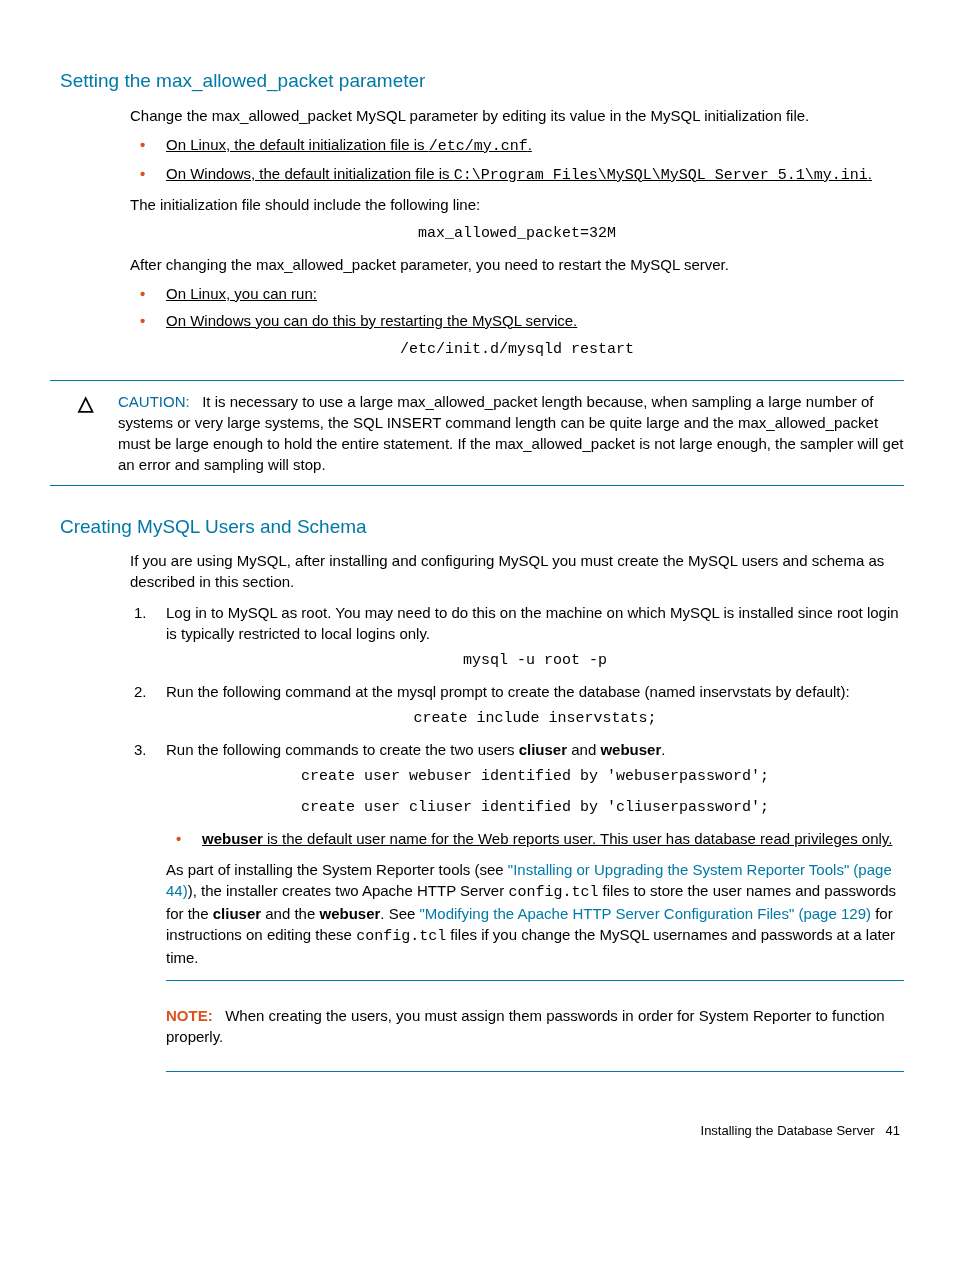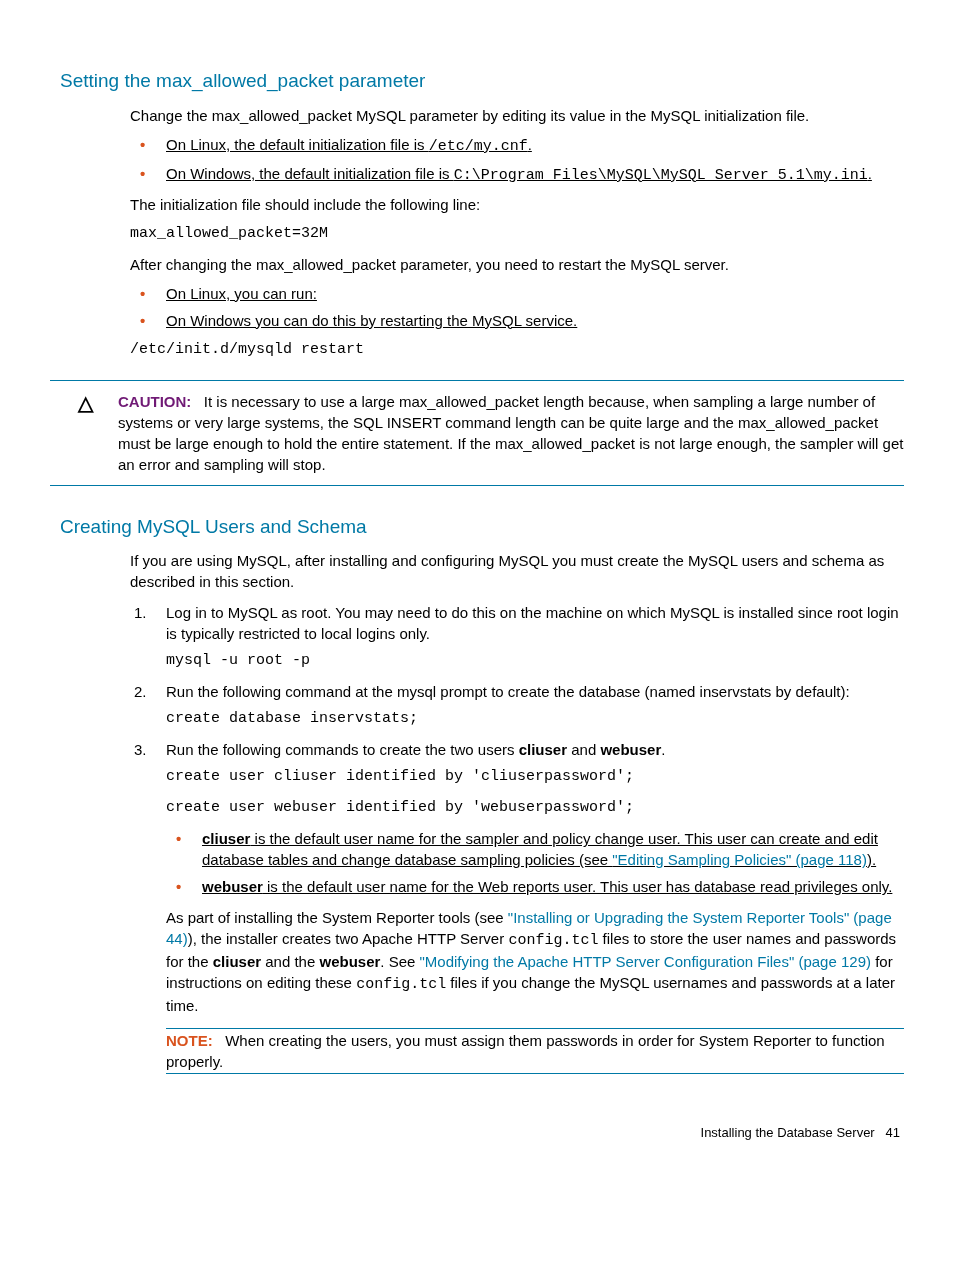--- a/index.html
+++ b/index.html
@@ -65,47 +65,48 @@
     top: 0;
   }
   .mono {
     font-family: "Courier New", monospace;
     font-size: 15px;
   }
   .code-line {
     font-family: "Courier New", monospace;
     font-size: 15px;
     margin: 6px 0 10px 0;
+    text-align: center;
   }
   .caution-box {
     border-top: 1px solid #0079a6;
     border-bottom: 1px solid #0079a6;
     margin: 20px 0 28px 0;
     padding: 10px 0;
     position: relative;
   }
   .caution-icon {
     position: absolute;
     left: 28px;
     top: 8px;
     font-size: 20px;
     font-weight: bold;
   }
   .caution-content {
     margin-left: 68px;
   }
   .caution-label {
-    color: #701a75;
-    font-weight: bold;
+    color: #0369a1;
+    font-weight: normal;
   }
   .note-box {
     border-top: 1px solid #0079a6;
     border-bottom: 1px solid #0079a6;
     margin: 12px 0 12px 0;
-    padding: 1px 0;
+    padding: 24px 0;
   }
   .note-label {
     color: #d9531e;
     font-weight: bold;
   }
   .link {
     color: #0079a6;
   }
   .sub-indent {
     margin-left: 36px;
@@ -159,32 +160,29 @@
 <div class="body-indent">
   <div class="para">If you are using MySQL, after installing and configuring MySQL you must create the MySQL users and schema as described in this section.</div>
 
   <ol class="numbers">
     <li>
       <div>Log in to MySQL as root. You may need to do this on the machine on which MySQL is installed since root login is typically restricted to local logins only.</div>
       <div class="code-line">mysql -u root -p</div>
     </li>
     <li>
       <div>Run the following command at the mysql prompt to create the database (named inservstats by default):</div>
-      <div class="code-line">create database inservstats;</div>
+      <div class="code-line">create include inservstats;</div>
     </li>
     <li>
       <div>
         <span>Run the following commands to create the two users </span><b>cliuser</b><span> and </span><b>webuser</b><span>.</span>
       </div>
+      <div class="code-line">create user webuser identified by 'webuserpassword';</div>
       <div class="code-line">create user cliuser identified by 'cliuserpassword';</div>
-      <div class="code-line">create user webuser identified by 'webuserpassword';</div>
       <ul class="bullets">
-        <li>
-          <b>cliuser</b><span> is the default user name for the sampler and policy change user. This user can create and edit database tables and change database sampling policies (see </span><span class="link">"Editing Sampling Policies" (page 118)</span><span>).</span>
-        </li>
         <li>
           <b>webuser</b><span> is the default user name for the Web reports user. This user has database read privileges only.</span>
         </li>
       </ul>
     </li>
   </ol>
 
   <div class="para sub-indent">
     <span>As part of installing the System Reporter tools (see </span><span class="link">"Installing or Upgrading the System Reporter Tools" (page 44)</span><span>), the installer creates two Apache HTTP Server </span><span class="mono">config.tcl</span><span> files to store the user names and passwords for the </span><b>cliuser</b><span> and the </span><b>webuser</b><span>. See </span><span class="link">"Modifying the Apache HTTP Server Configuration Files" (page 129)</span><span> for instructions on editing these </span><span class="mono">config.tcl</span><span> files if you change the MySQL usernames and passwords at a later time.</span>
   </div>

